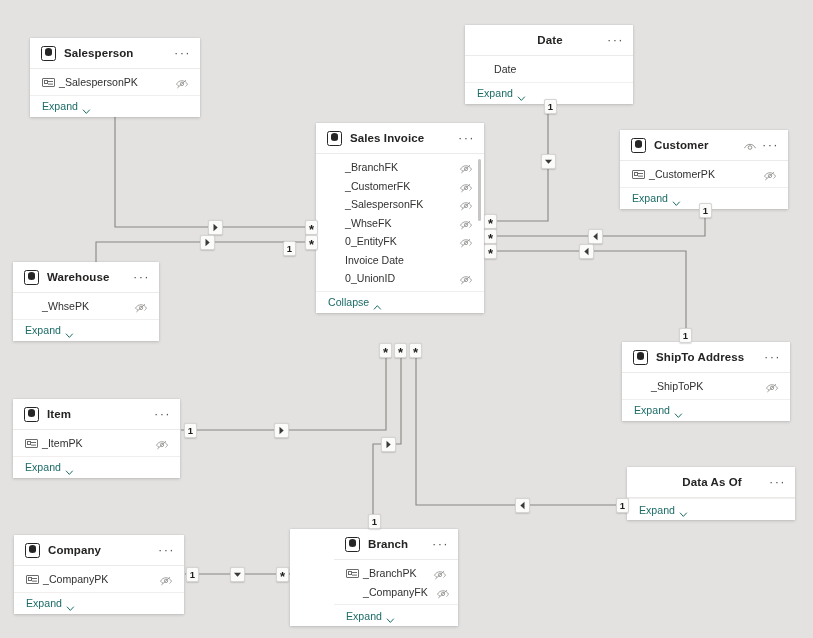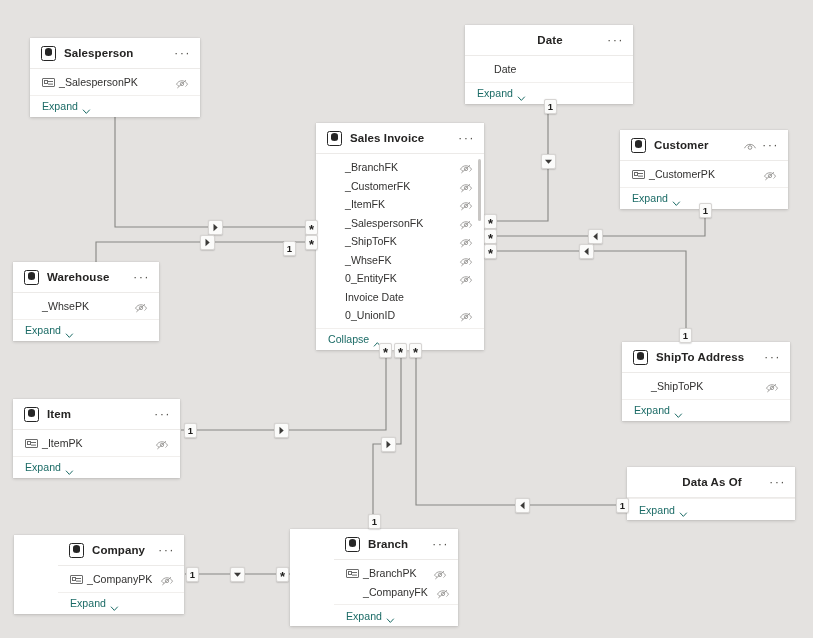--- a/index.html
+++ b/index.html
@@ -314,43 +314,21 @@
             <span class="field-spacer"></span>
             <span class="eye-off"><svg viewBox="0 0 16 14" width="14" height="12" aria-hidden="true">
                 <path d="M1.6 7.2C3 4.6 5.3 3.2 8 3.2c2.7 0 5 1.4 6.4 4-0.6 1.1-1.4 2-2.3 2.7" fill="none" stroke="#5d5b58" stroke-width="1.05"></path>
                 <path d="M4.6 9.6A7.4 7.4 0 0 1 1.6 7.2" fill="none" stroke="#5d5b58" stroke-width="1.05"></path>
                 <circle cx="8" cy="6.9" r="2" fill="none" stroke="#5d5b58" stroke-width="1.05"></circle>
                 <path d="M2.6 11.6L12.6 2.6" stroke="#5d5b58" stroke-width="1.15" fill="none"></path>
               </svg></span>
           </div>
           <div class="field">
             <span class="key-spacer"></span>
-            <span class="field-name">_ItemFK</span>
-            <span class="field-spacer"></span>
-            <span class="eye-off"><svg viewBox="0 0 16 14" width="14" height="12" aria-hidden="true">
-                <path d="M1.6 7.2C3 4.6 5.3 3.2 8 3.2c2.7 0 5 1.4 6.4 4-0.6 1.1-1.4 2-2.3 2.7" fill="none" stroke="#5d5b58" stroke-width="1.05"></path>
-                <path d="M4.6 9.6A7.4 7.4 0 0 1 1.6 7.2" fill="none" stroke="#5d5b58" stroke-width="1.05"></path>
-                <circle cx="8" cy="6.9" r="2" fill="none" stroke="#5d5b58" stroke-width="1.05"></circle>
-                <path d="M2.6 11.6L12.6 2.6" stroke="#5d5b58" stroke-width="1.15" fill="none"></path>
-              </svg></span>
-          </div>
-          <div class="field">
-            <span class="key-spacer"></span>
             <span class="field-name">_SalespersonFK</span>
-            <span class="field-spacer"></span>
-            <span class="eye-off"><svg viewBox="0 0 16 14" width="14" height="12" aria-hidden="true">
-                <path d="M1.6 7.2C3 4.6 5.3 3.2 8 3.2c2.7 0 5 1.4 6.4 4-0.6 1.1-1.4 2-2.3 2.7" fill="none" stroke="#5d5b58" stroke-width="1.05"></path>
-                <path d="M4.6 9.6A7.4 7.4 0 0 1 1.6 7.2" fill="none" stroke="#5d5b58" stroke-width="1.05"></path>
-                <circle cx="8" cy="6.9" r="2" fill="none" stroke="#5d5b58" stroke-width="1.05"></circle>
-                <path d="M2.6 11.6L12.6 2.6" stroke="#5d5b58" stroke-width="1.15" fill="none"></path>
-              </svg></span>
-          </div>
-          <div class="field">
-            <span class="key-spacer"></span>
-            <span class="field-name">_ShipToFK</span>
             <span class="field-spacer"></span>
             <span class="eye-off"><svg viewBox="0 0 16 14" width="14" height="12" aria-hidden="true">
                 <path d="M1.6 7.2C3 4.6 5.3 3.2 8 3.2c2.7 0 5 1.4 6.4 4-0.6 1.1-1.4 2-2.3 2.7" fill="none" stroke="#5d5b58" stroke-width="1.05"></path>
                 <path d="M4.6 9.6A7.4 7.4 0 0 1 1.6 7.2" fill="none" stroke="#5d5b58" stroke-width="1.05"></path>
                 <circle cx="8" cy="6.9" r="2" fill="none" stroke="#5d5b58" stroke-width="1.05"></circle>
                 <path d="M2.6 11.6L12.6 2.6" stroke="#5d5b58" stroke-width="1.15" fill="none"></path>
               </svg></span>
           </div>
           <div class="field">
             <span class="key-spacer"></span>
@@ -516,21 +494,21 @@
           <span class="tbl-title">Data As Of</span>
           <span class="dots">···</span>
         </div>
         <div class="expand-row">
           <span class="expand-label">Expand</span>
           <span class="chev"><svg viewBox="0 0 9.5 9" width="9" height="9" aria-hidden="true">
               <path d="M1 2.6 L4.6 6.5 L8.2 2.6" fill="none" stroke="#1b6b66" stroke-width="1.05"></path>
             </svg></span>
         </div>
       </div>
-      <div class="tbl" style="left: 14px; top: 535px; width: 170px; padding-left: 44px;">
+      <div class="tbl" style="left: 14px; top: 535px; width: 170px;">
         <div class="tbl-head">
           <span class="tbl-icon"></span>
           <span class="tbl-title">Company</span>
           <span class="head-spacer"></span>
           <span class="dots">···</span>
         </div>
         <div class="fields">
           <div class="field">
             <span class="key-icon"></span>
             <span class="field-name">_CompanyPK</span>

